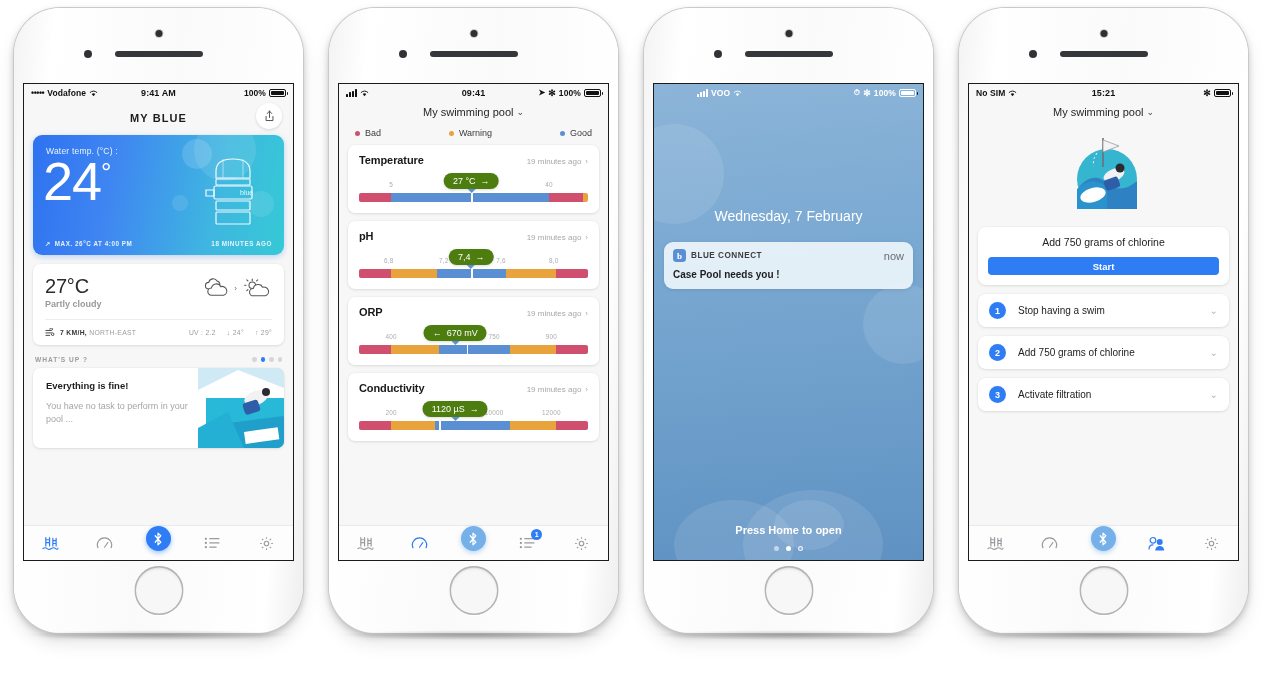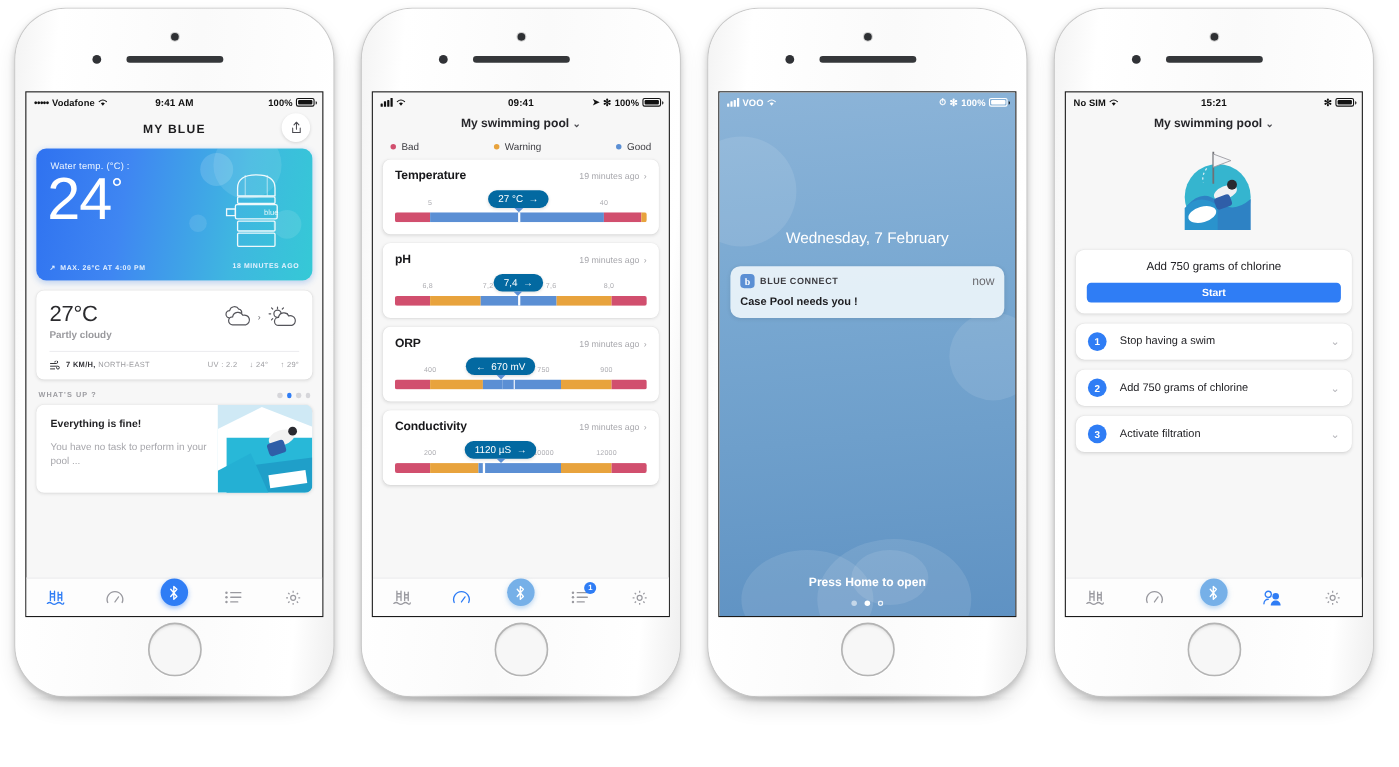--- a/index.html
+++ b/index.html
@@ -92,32 +92,32 @@
           border-top:1px solid #eaeaec;display:flex;align-items:center;justify-content:space-around;}
   .tab{width:34px;height:26px;display:flex;align-items:center;justify-content:center;position:relative;}
   .fab{width:25px;height:25px;border-radius:50%;background:#2f7df5;display:flex;align-items:center;
        justify-content:center;box-shadow:0 2px 5px rgba(47,125,245,.45);margin-top:-9px;}
   .fab.soft{background:#76b0e8;box-shadow:0 2px 5px rgba(118,176,232,.5);}
   .badge{position:absolute;top:-1px;right:2px;width:11px;height:11px;border-radius:50%;
          background:#2f7df5;color:#fff;font-size:7px;font-weight:700;display:flex;align-items:center;justify-content:center;}
 
   
   .p2hdr{height:22px;display:flex;align-items:center;justify-content:center;
-         font-size:11px;color:#26262a;font-weight:700;gap:3px;}
+         font-size:11px;color:#26262a;font-weight:400;gap:3px;}
   .legend{display:flex;justify-content:space-between;padding:5px 16px 7px 16px;}
   .lg{display:flex;align-items:center;gap:5px;font-size:9px;color:#3c3c41;}
   .lg i{width:5px;height:5px;border-radius:50%;display:block;}
 
   .mcard{margin:0 9px 8px 9px;border-radius:7px;padding:9px 11px 11px 11px;position:relative;}
   .mhead{display:flex;align-items:baseline;justify-content:space-between;}
   .mname{font-size:11px;font-weight:700;color:#18181b;letter-spacing:-.1px;}
   .mago{font-size:8px;color:#a8a8ad;display:flex;align-items:center;gap:4px;}
   .scaleRow{position:relative;height:16px;margin-top:11px;}
   .tick{position:absolute;top:4px;transform:translateX(-50%);font-size:6.4px;color:#adadb2;letter-spacing:.2px;}
-  .pill{position:absolute;top:-4px;transform:translateX(-50%);background:#0369a1;color:#fff;
+  .pill{position:absolute;top:-4px;transform:translateX(-50%);background:#4d7c0f;color:#fff;
         border-radius:11px;padding:3px 9px;font-size:9px;font-weight:500;white-space:nowrap;
         box-shadow:0 1px 3px rgba(0,0,0,.14);z-index:3;display:flex;align-items:center;gap:5px;}
   .pill:after{content:"";position:absolute;left:50%;bottom:-4px;transform:translateX(-50%);
         width:0;height:0;border-left:4px solid transparent;border-right:4px solid transparent;border-top:4px solid #5b8fd4;}
   .gauge{height:9px;border-radius:2px;overflow:hidden;display:flex;position:relative;}
   .gauge span{display:block;height:100%;}
   .needle{position:absolute;top:0;width:1.5px;height:100%;background:#fff;z-index:2;}
   .dotted{background-image:repeating-linear-gradient(90deg,rgba(255,255,255,.55) 0 1px,transparent 1px 3px);}
 
   
@@ -553,21 +553,21 @@
 
   <div class="screen">
     <div class="lock">
       <div class="lb" style="left:-30px;top:40px;width:100px;height:100px;"></div>
       <div class="lb" style="right:-20px;top:200px;width:80px;height:80px;"></div>
       <div class="lb" style="left:20px;bottom:-30px;width:120px;height:90px;"></div>
       <div class="lb" style="right:40px;bottom:-40px;width:140px;height:110px;"></div>
       <div class="lb" style="left:120px;bottom:10px;width:70px;height:50px;"></div>
     </div>
 
-    <div class="sbar" style="position:relative;color:#fff;">
+    <div class="sbar" style="position:relative;color:#fff;margin-left:36px;">
       <div class="left">
         <span class="bars">
             <i style="background:#fff"></i>
             <i style="background:#fff"></i>
             <i style="background:#fff"></i>
             <i style="background:#fff"></i>
           </span>
         <span>VOO</span>
         <svg width="9" height="8" viewBox="0 0 12 10">
             <path d="M6 9.2 3.6 6.3a3.8 3.8 0 0 1 4.8 0z" fill="#fff"></path>

